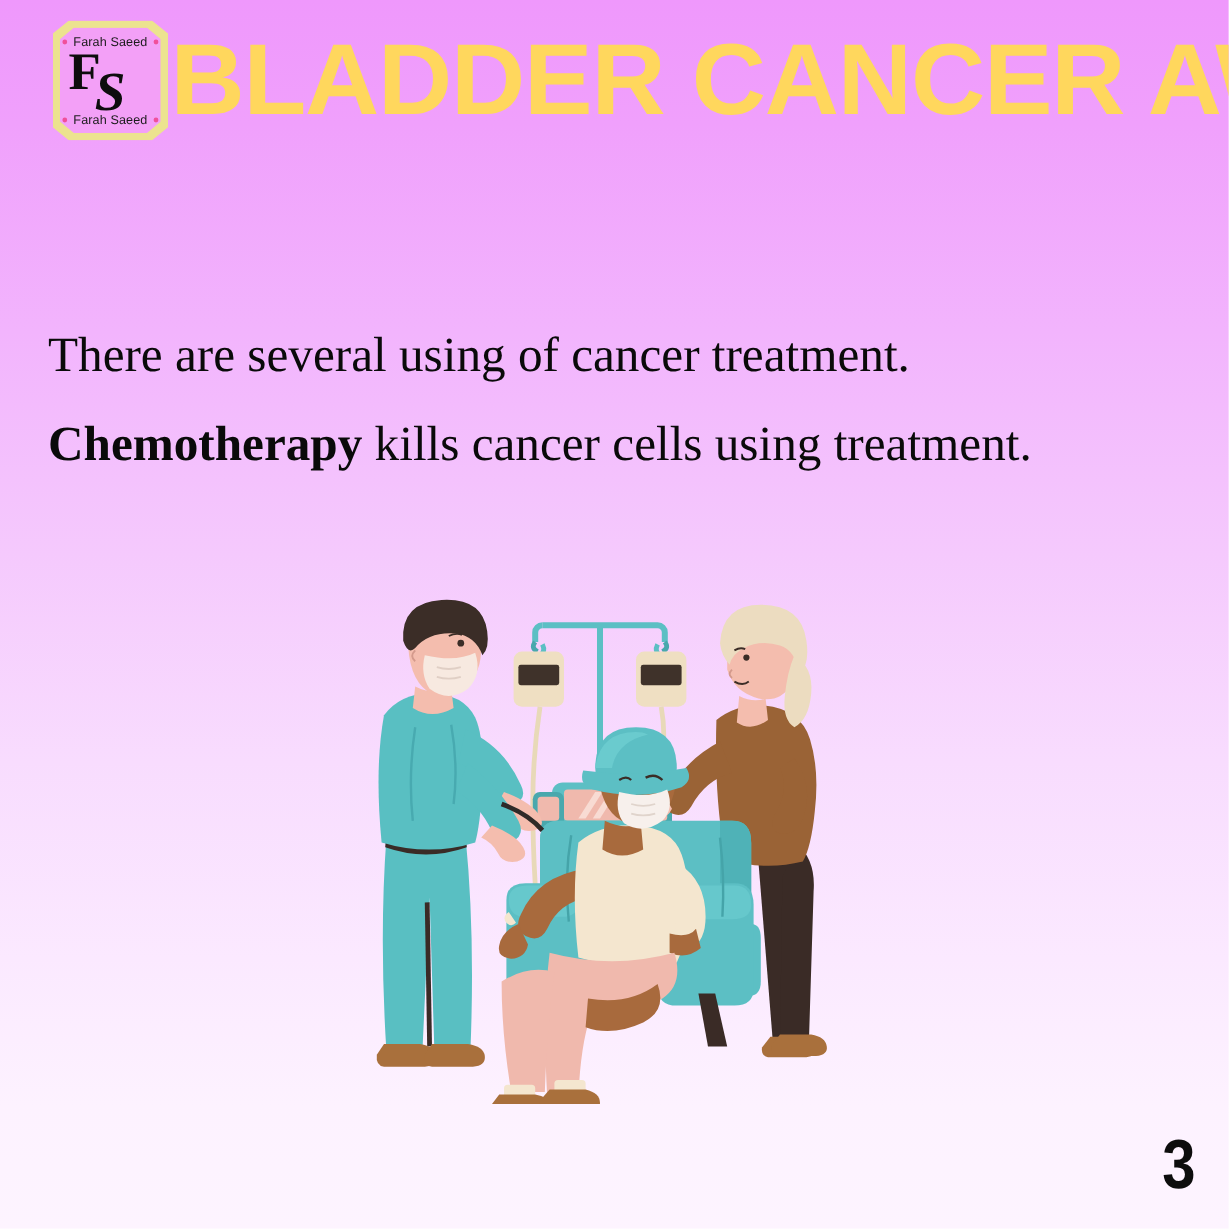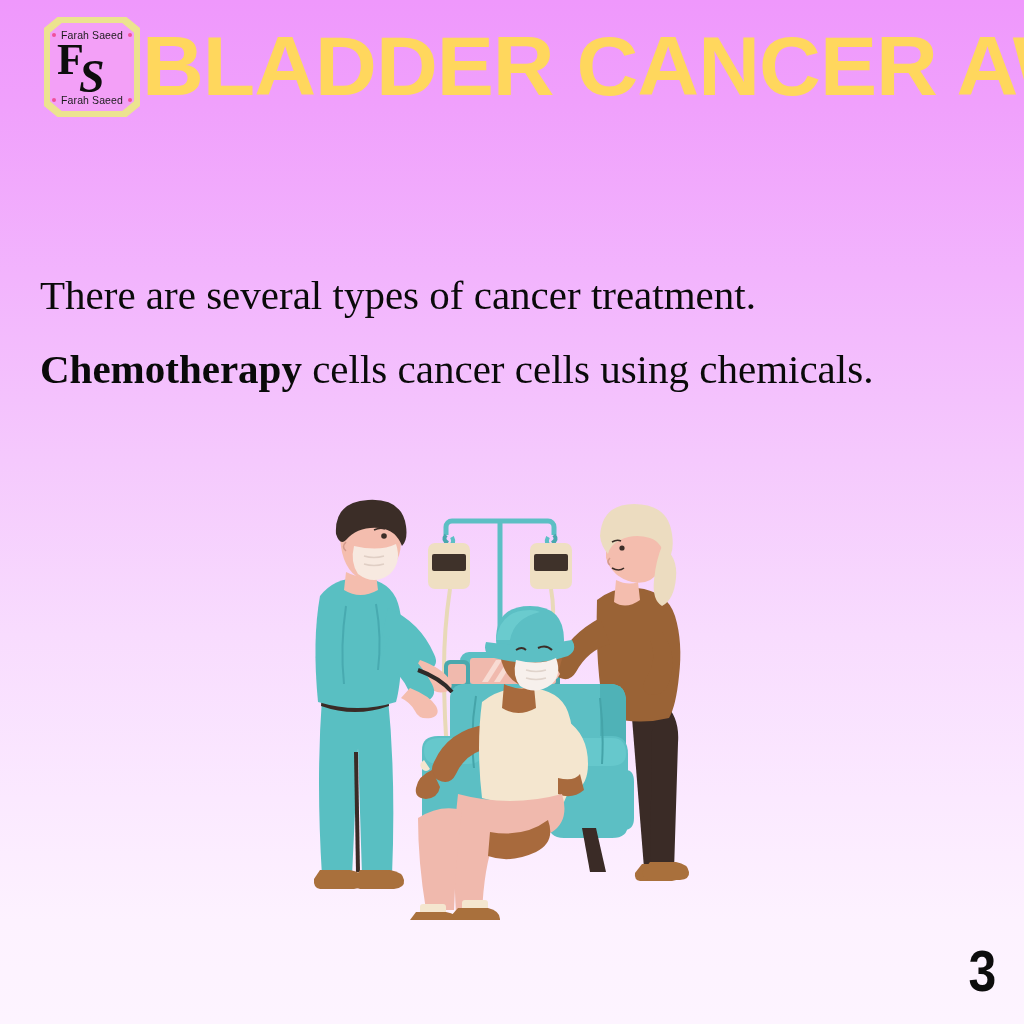--- a/index.html
+++ b/index.html
@@ -180,23 +180,23 @@
         <span>Farah Saeed</span>
         <span class="logo-dot"></span>
       </div>
     </div>
 
     <div class="header-title">BLADDER CANCER AWARENESS</div>
   </div>
 
 
   <div class="body-copy">
-    <span class="lead">There are several types of cancer treatment.</span>
+    <span class="lead">There are several using of cancer treatment.</span>
     <span class="para2">
-      <b>Chemotherapy</b><span> cells cancer cells using chemicals.</span>
+      <b>Chemotherapy</b><span> kills cancer cells using treatment.</span>
     </span>
   </div>
 
   <div class="illustration">
     <svg viewBox="0 0 420 432" xmlns="http://www.w3.org/2000/svg" aria-hidden="true">
 
       <g>
 
         <path d="M152 33 h96 v-0 a6 6 0 0 1 6 6 v8" fill="none" stroke="#5cbfc4" stroke-width="5"></path>
         <path d="M152 33 a6 6 0 0 0 -6 6 v8" fill="none" stroke="#5cbfc4" stroke-width="5"></path>

